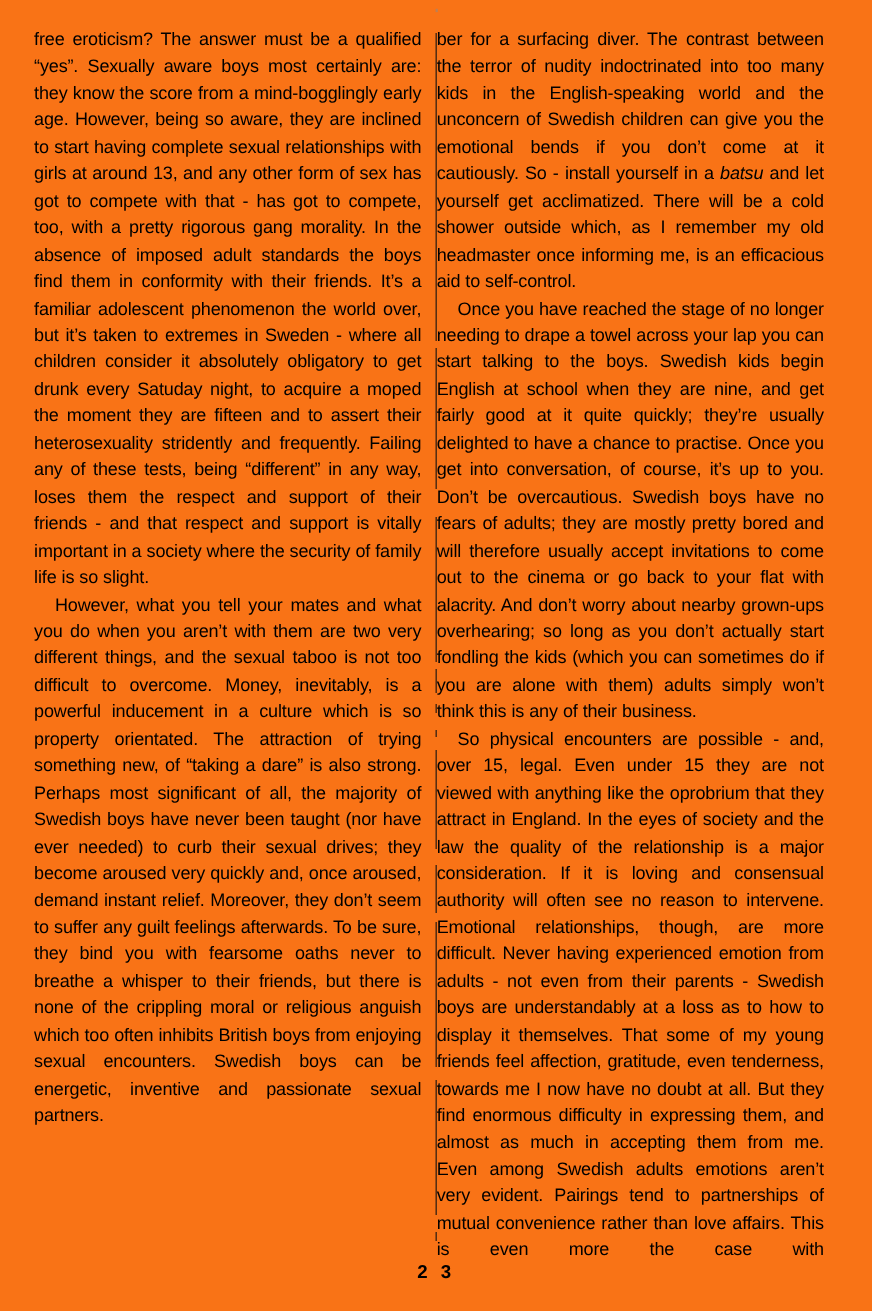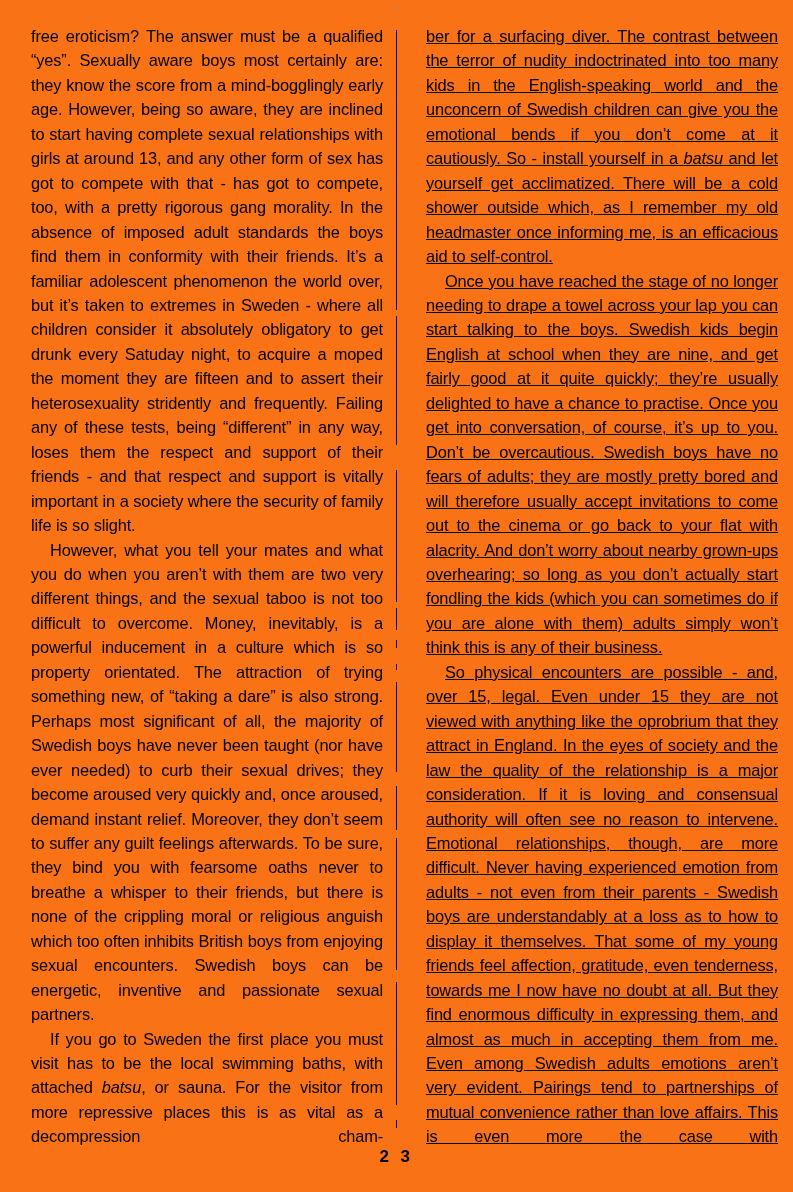--- a/index.html
+++ b/index.html
@@ -32,21 +32,21 @@
     width: 793px;
     height: 1140px;
   }
 
   .col {
     position: absolute;
     top: 24px;
     width: 352px;
   }
   .col-left  { left: 31px; }
-  .col-right { left: 426px; text-decoration: underline; }
+  .col-right { left: 397px; }
 
   .col p {
     margin: 0;
     padding: 0;
     text-align: justify;
     text-justify: inter-word;
     font-size: 16.4px;
     line-height: 24.45px;
     letter-spacing: -0.15px;
     word-spacing: 0.2px;
@@ -133,21 +133,20 @@
   <div class="scan-speck"></div>
 
   <div class="columns">
 
     <div class="col col-left">
 
       <p class="cont">free eroticism? The answer must be a qualified “yes”. Sexually aware boys most certainly are: they know the score from a mind-bogglingly early age. However, being so aware, they are inclined to start having complete sexual relationships with girls at around 13, and any other form of sex has got to compete with that - has got to compete, too, with a pretty rigorous gang morality. In the absence of imposed adult standards the boys find them in conformity with their friends. It’s a familiar adolescent phenomenon the world over, but it’s taken to extremes in Sweden - where all children consider it absolutely obligatory to get drunk every Satuday night, to acquire a moped the moment they are fifteen and to assert their heterosexuality stridently and frequently. Failing any of these tests, being “different” in any way, loses them the respect and support of their friends - and that respect and support is vitally important in a society where the security of family life is so slight.</p>
 
       <p>However, what you tell your mates and what you do when you aren’t with them are two very different things, and the sexual taboo is not too difficult to overcome. Money, inevitably, is a powerful inducement in a culture which is so property orientated. The attraction of trying something new, of “taking a dare” is also strong. Perhaps most significant of all, the majority of Swedish boys have never been taught (nor have ever needed) to curb their sexual drives; they become aroused very quickly and, once aroused, demand instant relief. Moreover, they don’t seem to suffer any guilt feelings afterwards. To be sure, they bind you with fearsome oaths never to breathe a whisper to their friends, but there is none of the crippling moral or religious anguish which too often inhibits British boys from enjoying sexual encounters. Swedish boys can be energetic, inventive and passionate sexual partners.</p>
 
-      <p class="runon"><span>If you go to Sweden the first place you must visit has to be the local swimming baths, with attached </span><i>batsu</i><span>, or sauna. For the visitor from more repressive places this is as vital as a decompression cham-</span></p>
 
     </div>
 
     <div class="col col-right">
 
       <p class="cont"><span>ber for a surfacing diver. The contrast between the terror of nudity indoctrinated into too many kids in the English-speaking world and the unconcern of Swedish children can give you the emotional bends if you don’t come at it cautiously. So - install yourself in a </span><i>batsu</i><span> and let yourself get acclimatized. There will be a cold shower outside which, as I remember my old headmaster once informing me, is an efficacious aid to self-control.</span></p>
 
       <p>Once you have reached the stage of no longer needing to drape a towel across your lap you can start talking to the boys. Swedish kids begin English at school when they are nine, and get fairly good at it quite quickly; they’re usually delighted to have a chance to practise. Once you get into conversation, of course, it’s up to you. Don’t be overcautious. Swedish boys have no fears of adults; they are mostly pretty bored and will therefore usually accept invitations to come out to the cinema or go back to your flat with alacrity. And don’t worry about nearby grown-ups overhearing; so long as you don’t actually start fondling the kids (which you can sometimes do if you are alone with them) adults simply won’t think this is any of their business.</p>
 
       <p class="runon">So physical encounters are possible - and, over 15, legal. Even under 15 they are not viewed with anything like the oprobrium that they attract in England. In the eyes of society and the law the quality of the relationship is a major consideration. If it is loving and consensual authority will often see no reason to intervene. Emotional relationships, though, are more difficult. Never having experienced emotion from adults - not even from their parents - Swedish boys are understandably at a loss as to how to display it themselves. That some of my young friends feel affection, gratitude, even tenderness, towards me I now have no doubt at all. But they find enormous difficulty in expressing them, and almost as much in accepting them from me. Even among Swedish adults emotions aren’t very evident. Pairings tend to partnerships of mutual convenience rather than love affairs. This is even more the case with</p>

